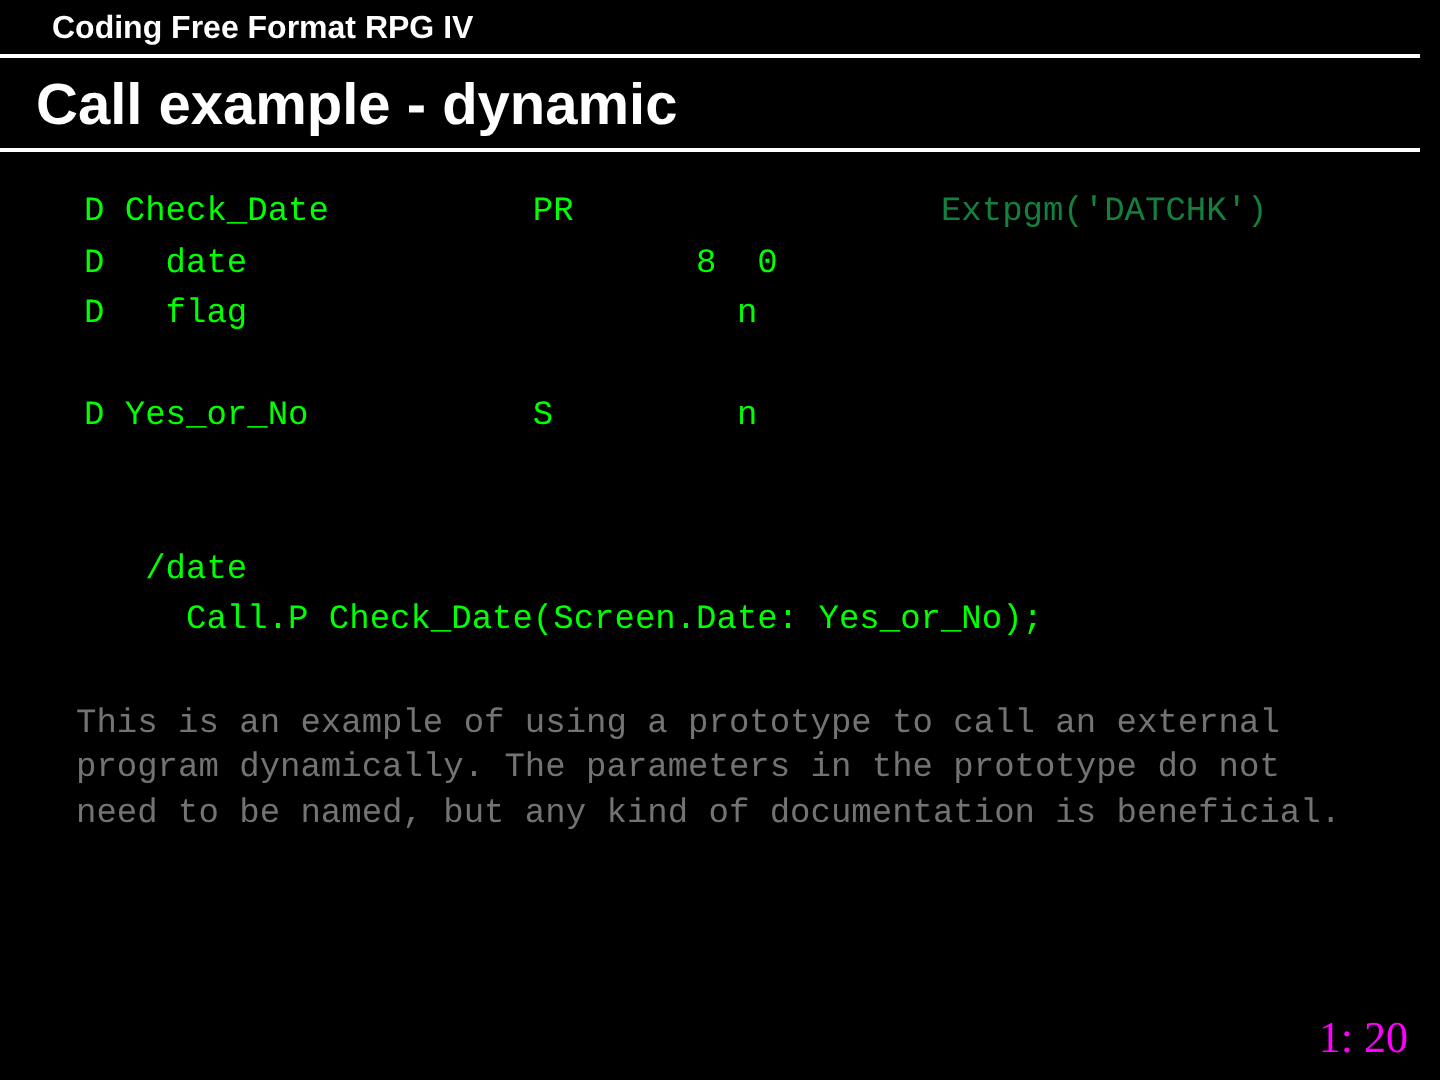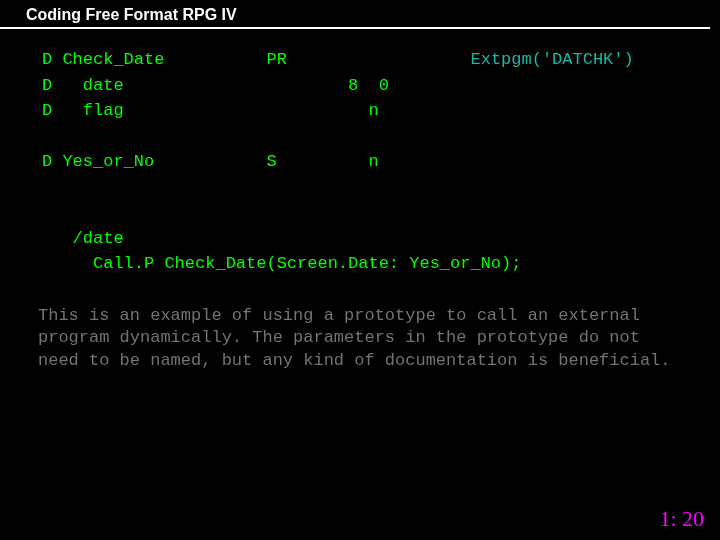--- a/index.html
+++ b/index.html
@@ -35,21 +35,21 @@
   }
   .code {
     font-family: "Courier New", monospace;
     color: #00ff00;
     font-size: 17px;
     line-height: 1.5;
     padding: 18px 0 0 42px;
     white-space: pre;
   }
   .code .ext {
-    color: #14b8a6;
+    color: #15803d;
   }
   .body-text {
     font-family: Liberation Mono, monospace;
     color: #737373;
     font-size: 17px;
     line-height: 1.35;
     padding: 28px 40px 0 38px;
   }
   .copyright {
     position: absolute;
@@ -68,20 +68,21 @@
     margin-left: 10px;
   }
 </style>
 </head>
 <body>
 
 <div class="slide">
 
   <div class="header">Coding Free Format RPG IV</div>
 
+  <div class="title">Call example - dynamic</div>
 
   <div class="code"><span>D Check_Date          PR</span><span class="ext">                  Extpgm('DATCHK')</span>
 <span>D   date                      8  0</span>
 <span>D   flag                        n</span>
 <span></span>
 <span>D Yes_or_No           S         n</span>
 <span></span>
 <span></span>
 <span>   /date</span>
 <span>     Call.P Check_Date(Screen.Date: Yes_or_No);</span></div>

